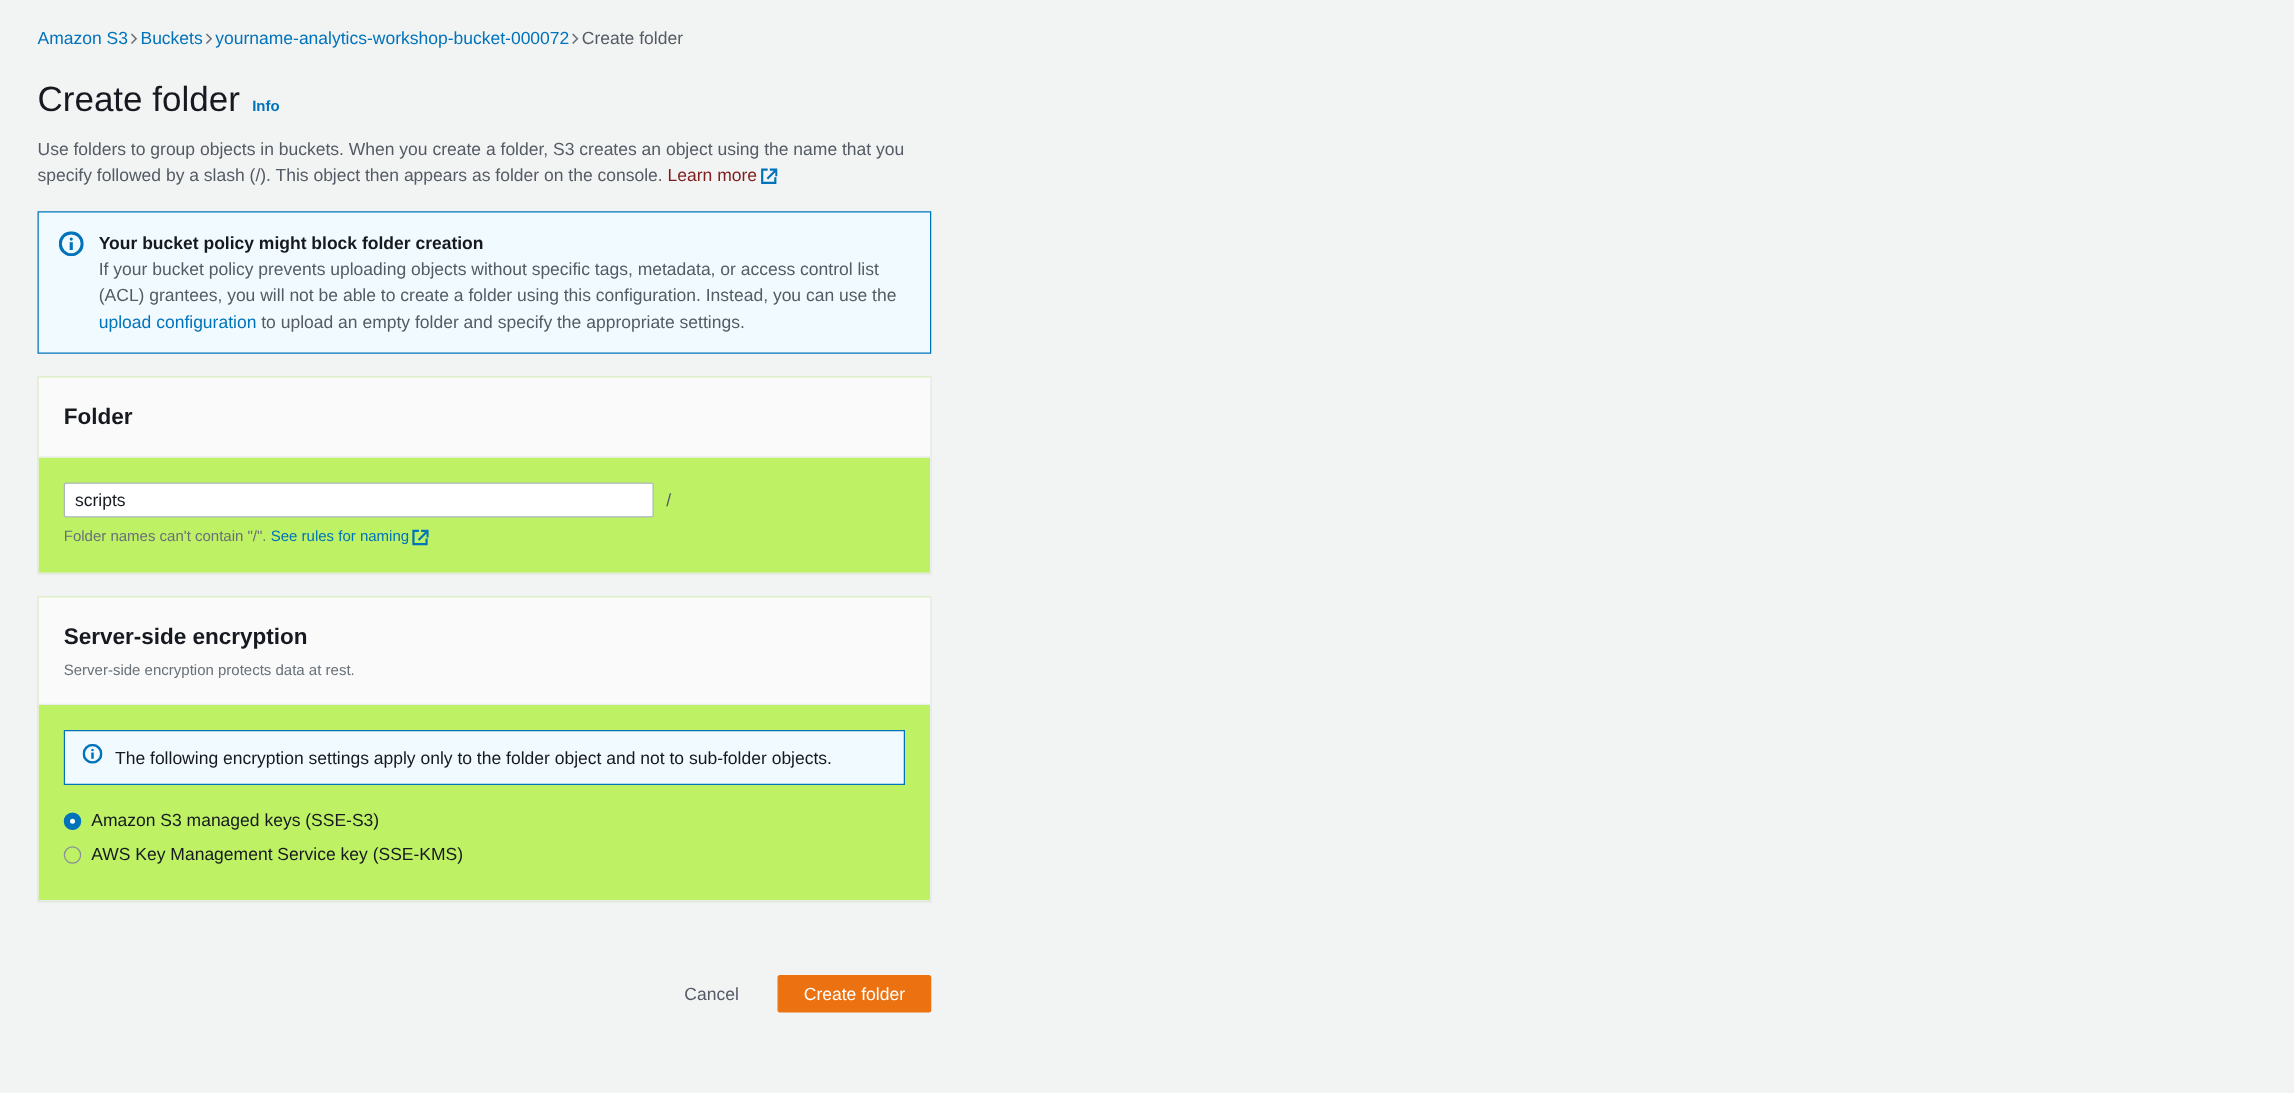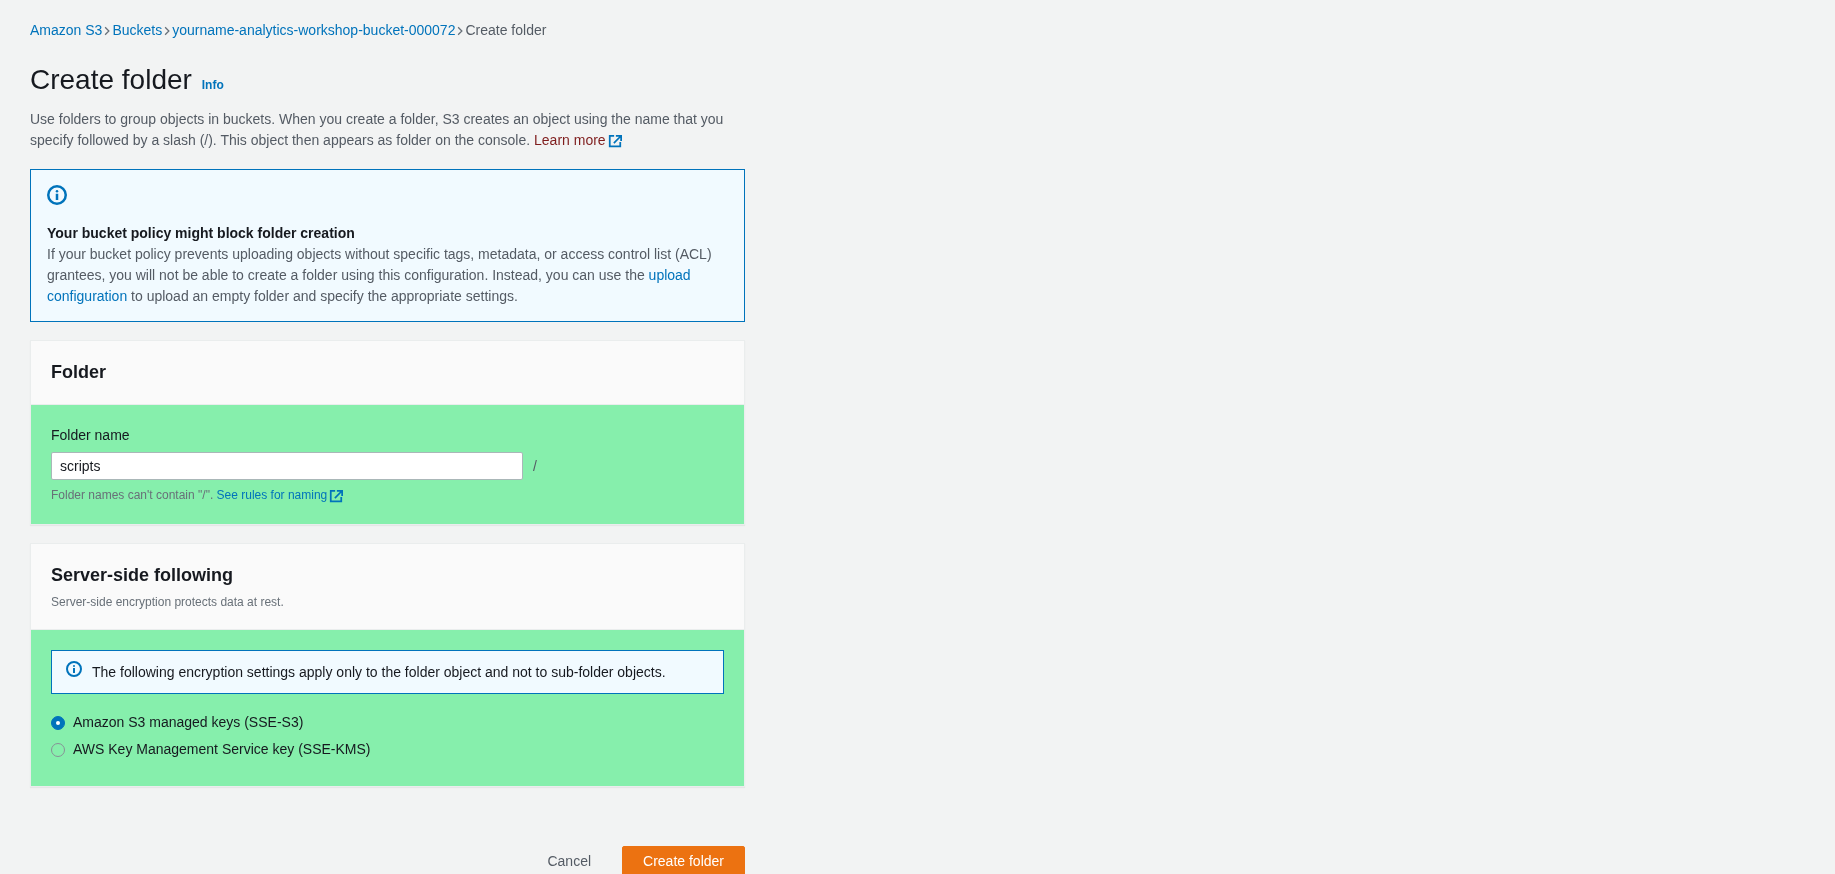--- a/index.html
+++ b/index.html
@@ -67,39 +67,38 @@
     vertical-align: middle;
     margin-left: 2px;
   }
   .alert-blue {
     background: #f1faff;
     border: 1px solid #0073bb;
     padding: 14px 16px;
     display: flex;
     gap: 12px;
     margin-top: 18px;
-    flex-direction: column;
   }
   .alert-blue .icon {
     flex-shrink: 0;
     margin-top: 1px;
   }
   .alert-title {
     font-weight: 700;
     color: #16191f;
   }
   .alert-body {
     color: #545b64;
   }
   .alert-body a {
     color: #0073bb;
     text-decoration: none;
   }
   .panel {
-    background: #86efac;
+    background: #bef264;
     border: 1px solid #eaeded;
     box-shadow: 0 1px 1px rgba(0,0,0,0.05);
     margin-top: 18px;
   }
   .panel-header {
     padding: 18px 20px;
     background: #fafafa;
     border-bottom: 1px solid #eaeded;
   }
   .panel-header h2 {
@@ -271,38 +270,37 @@
           <span>If your bucket policy prevents uploading objects without specific tags, metadata, or access control list (ACL) grantees, you will not be able to create a folder using this configuration. Instead, you can use the </span><a href="#">upload configuration</a><span> to upload an empty folder and specify the appropriate settings.</span>
         </div>
       </div>
     </div>
 
     <div class="panel">
       <div class="panel-header">
         <h2>Folder</h2>
       </div>
       <div class="panel-body">
-        <label class="field-label">Folder name</label>
         <div class="input-row">
           <input type="text" value="scripts" style="">
           <span class="slash">/</span>
         </div>
         <div class="hint">
           <span>Folder names can't contain "/". </span><a href="#"><span>See rules for naming</span><span class="ext-icon">
                 <svg width="14" height="14" viewBox="0 0 16 16">
                   <path d="M13 13H3V3h4V1H1v14h14V9h-2v4zM9 1v2h3.6L6 9.6 7.4 11 14 4.4V8h2V1H9z" fill="#0073bb"></path>
                 </svg>
               </span></a>
         </div>
       </div>
     </div>
 
     <div class="panel">
       <div class="panel-header">
-        <h2>Server-side following</h2>
+        <h2>Server-side encryption</h2>
         <div class="panel-subtitle">Server-side encryption protects data at rest.</div>
       </div>
       <div class="panel-body">
         <div class="inline-alert">
           <span>
             <svg width="16" height="16" viewBox="0 0 16 16">
                 <circle cx="8" cy="8" r="7" fill="none" stroke="#0073bb" stroke-width="2"></circle>
                 <circle cx="8" cy="5" r="1" fill="#0073bb"></circle>
                 <rect x="7" y="7" width="2" height="5" fill="#0073bb"></rect>
               </svg>

